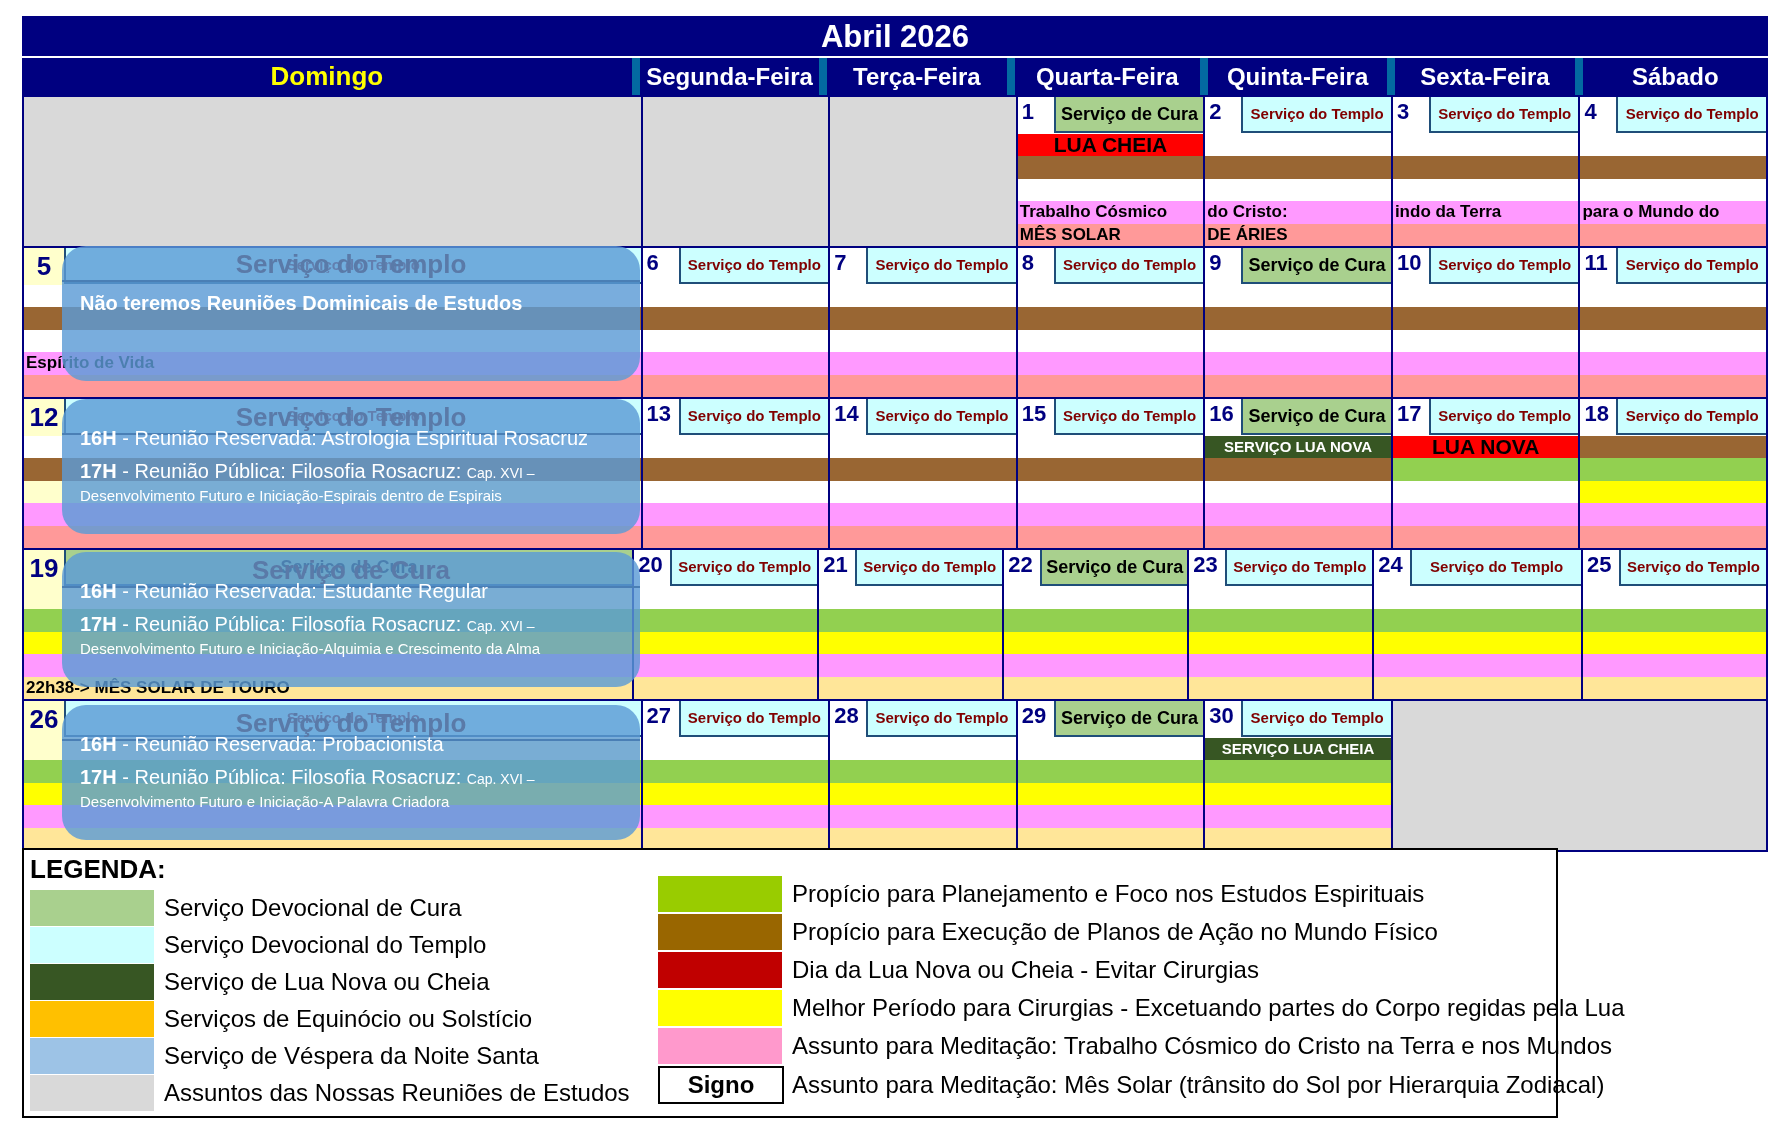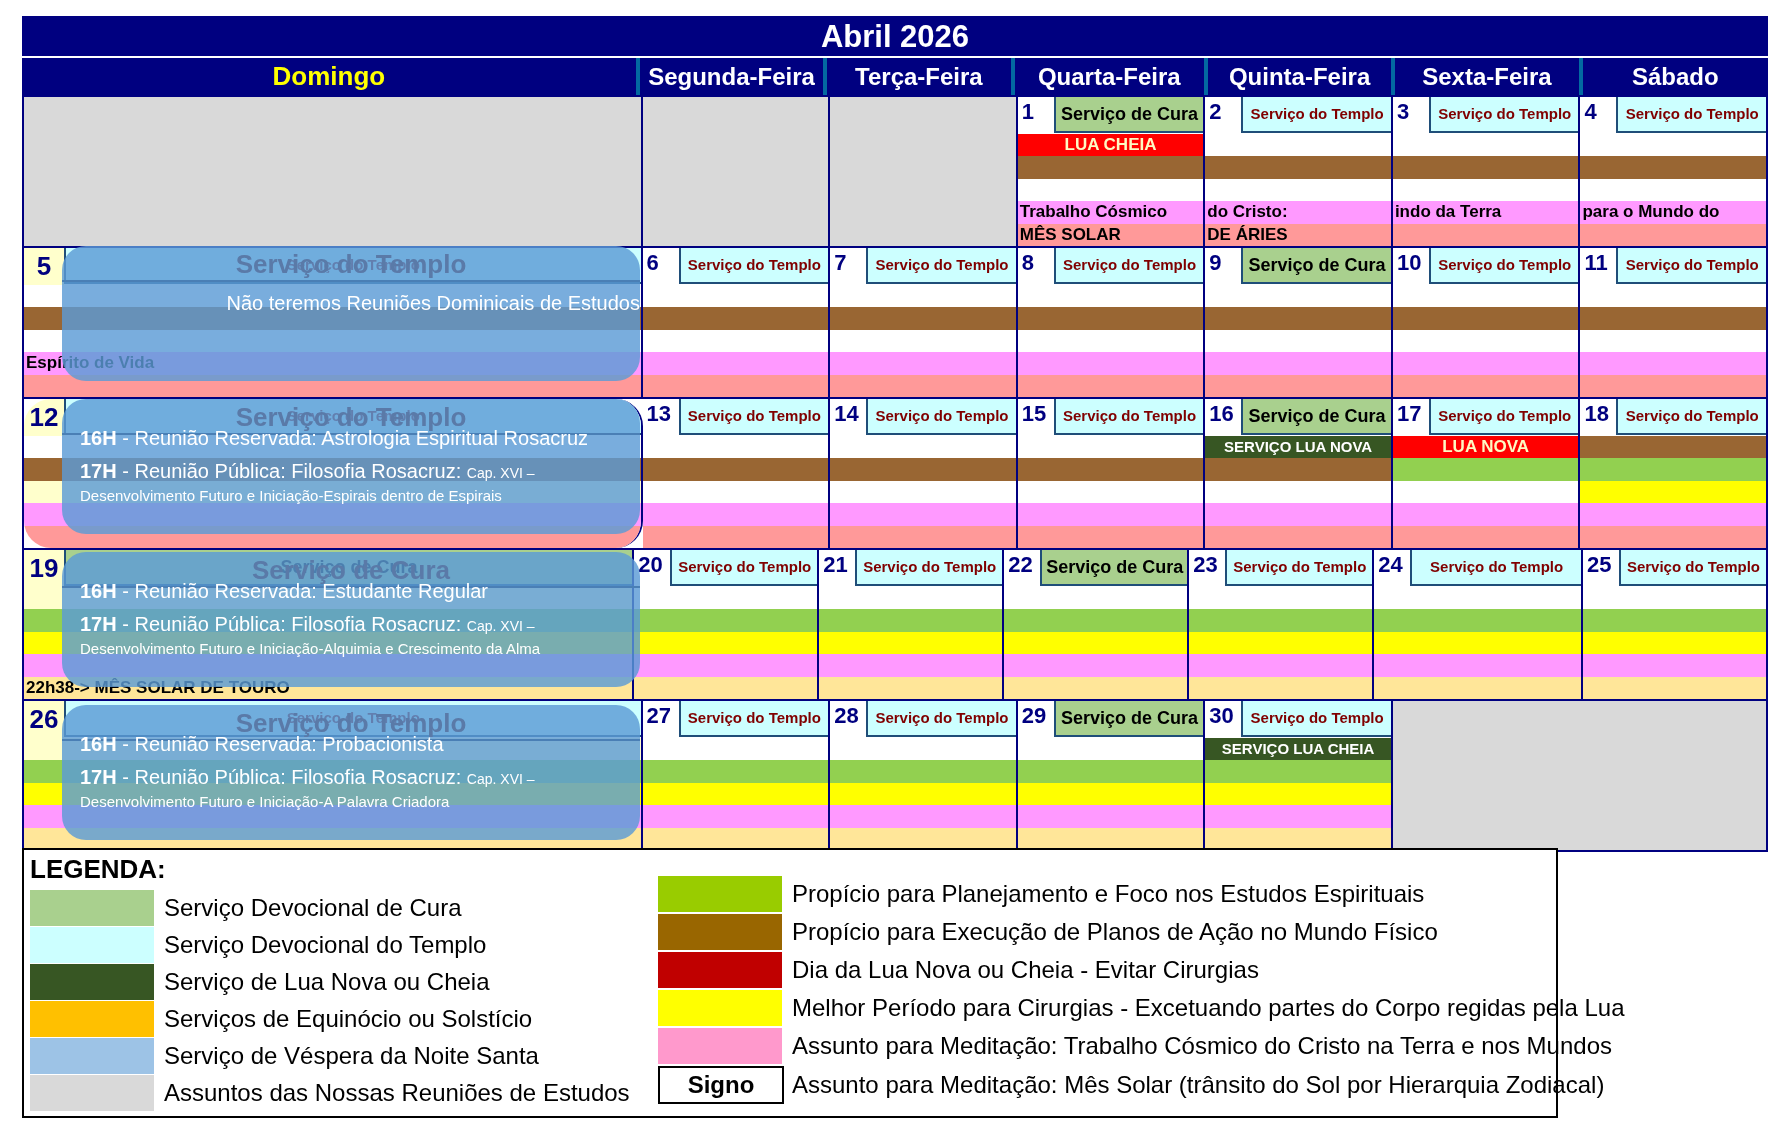--- a/index.html
+++ b/index.html
@@ -1,20 +1,20 @@
 <!DOCTYPE html>
 <html><head>
 <meta charset="utf-8">
 <style>
   *{box-sizing:border-box;margin:0;padding:0;}
   body{width:1788px;height:1134px;background:#fff;position:relative;overflow:hidden;font-family:"Liberation Sans",sans-serif;}
   .cal{position:absolute;left:22px;top:16px;width:1746px;}
   .title{height:42px;background:#000080;color:#fff;font-weight:bold;font-size:31px;text-align:center;line-height:42px;border-bottom:2px solid #fff;}
   .hdr{display:flex;height:37px;background:#000080;}
-  .hdr div{color:#fff;font-weight:bold;font-size:24px;text-align:center;line-height:37px;border-right:4px solid #0369a1;}
+  .hdr div{color:#fff;font-weight:bold;font-size:24px;text-align:center;line-height:37px;border-right:8px solid #0369a1;}
   .hdr div:last-child{border-right:none;}
   .hdr .sun{color:#ffff00;font-size:26px;}
   .grid{position:relative;border:2px solid #000080;border-top:none;}
   .row{display:flex;height:151px;border-top:2px solid #000080;}
   .cell{position:relative;border-right:2px solid #000080;overflow:hidden;background:#fff;}
   .cell:last-child{border-right:none;}
   .cell.empty{background:#d9d9d9;}
   .bands{position:absolute;left:0;right:0;top:37px;bottom:0;display:flex;flex-direction:column;}
   .band{flex:1;position:relative;font-weight:bold;font-size:17px;white-space:nowrap;overflow:visible;line-height:22px;padding-left:2px;color:#000;}
   .daynum{position:absolute;left:4px;top:2px;font-weight:bold;font-size:22px;color:#000080;z-index:2;}
@@ -24,21 +24,21 @@
   .sunday .svc{left:40px;}
   .sunday .daynum{font-size:26px;background:#ffffcc;left:0;top:0;width:40px;height:37px;text-align:center;line-height:37px;}
   .b-white{background:#fff;}
   .b-brown{background:#996633;}
   .b-pink{background:#ff99ff;}
   .b-salmon{background:#ff9999;}
   .b-green{background:#92d050;}
   .b-yellow{background:#ffff00;}
   .b-tan{background:#ffe699;}
   .b-cream{background:#ffffcc;}
-  .b-red{background:#ff0000;color:#fef9c3;font-size:17px;text-align:center;padding-left:0;}
+  .b-red{background:#ff0000;color:#000000;font-size:21px;text-align:center;padding-left:0;}
   .b-dkgreen{background:#375623;color:#fff;font-size:15px;text-align:center;padding-left:0;}
   .overlay{position:absolute;left:62px;width:578px;border-radius:24px;background:rgba(91,155,213,0.82);z-index:5;}
   .ov-title{height:36px;border-bottom:2px solid #4a7fb5;color:#5a7aa8;font-weight:bold;font-size:26px;text-align:center;line-height:36px;}
   .ov-line{color:#fff;font-size:20px;padding-left:18px;white-space:nowrap;}
   .ov-line b{font-weight:bold;}
   .ov-line small{font-size:14px;}
   .ov-sub{color:#fff;font-size:15px;padding-left:18px;white-space:nowrap;}
   .legend{position:absolute;left:22px;top:848px;width:1536px;height:270px;border:2px solid #000;background:#fff;}
   .leg-title{position:absolute;left:6px;top:4px;font-weight:bold;font-size:26px;}
   .leg-item{position:absolute;display:flex;align-items:center;font-size:24px;white-space:nowrap;}
@@ -183,21 +183,21 @@
             <div class="band b-brown"></div>
             <div class="band b-white"></div>
             <div class="band b-pink"></div>
             <div class="band b-salmon"></div>
           </div>
           <div class="daynum">11</div>
           <div class="svc templo">Serviço do Templo</div>
         </div>
       </div>
       <div class="row">
-        <div class="cell sunday" style="width: 620px; border-radius: 27px;">
+        <div class="cell sunday" style="width: 620px;">
           <div class="bands">
             <div class="band b-white"></div>
             <div class="band b-brown"></div>
             <div class="band b-cream"></div>
             <div class="band b-pink"></div>
             <div class="band b-salmon"></div>
           </div>
           <div class="daynum">12</div>
           <div class="svc templo">Serviço do Templo</div>
         </div>
@@ -459,21 +459,21 @@
       </div>
       <div class="leg-item" style="left: 634px; top: 216px;">
         <div class="signo">Signo</div>
         <span>Assunto para Meditação: Mês Solar (trânsito do Sol por Hierarquia Zodiacal)</span>
       </div>
     </div>
 </div>
 
 <div class="overlay" style="top: 246px; height: 135px;">
     <div class="ov-title">Serviço do Templo</div>
-    <div class="ov-line" style="margin-top: 10px; font-weight: normal; text-align: right;"><span>Não teremos Reuniões Dominicais de Estudos</span></div>
+    <div class="ov-line" style="margin-top: 10px; font-weight: bold;"><span>Não teremos Reuniões Dominicais de Estudos</span></div>
   </div>
 <div class="overlay" style="top: 399px; height: 135px;">
     <div class="ov-title">Serviço do Templo</div>
     <div class="ov-line" style="margin-top: -8px;"><b>16H</b><span> - Reunião Reservada: Astrologia Espiritual Rosacruz</span></div>
     <div class="ov-line" style="margin-top: 10px;"><b>17H</b><span> - Reunião Pública: Filosofia Rosacruz: </span><small>Cap. XVI –</small></div>
     <div class="ov-sub" style="margin-top: 4px;">Desenvolvimento Futuro e Iniciação-Espirais dentro de Espirais</div>
   </div>
 <div class="overlay" style="top: 552px; height: 135px;">
     <div class="ov-title">Serviço de Cura</div>
     <div class="ov-line" style="margin-top: -8px;"><b>16H</b><span> - Reunião Reservada: Estudante Regular</span></div>

